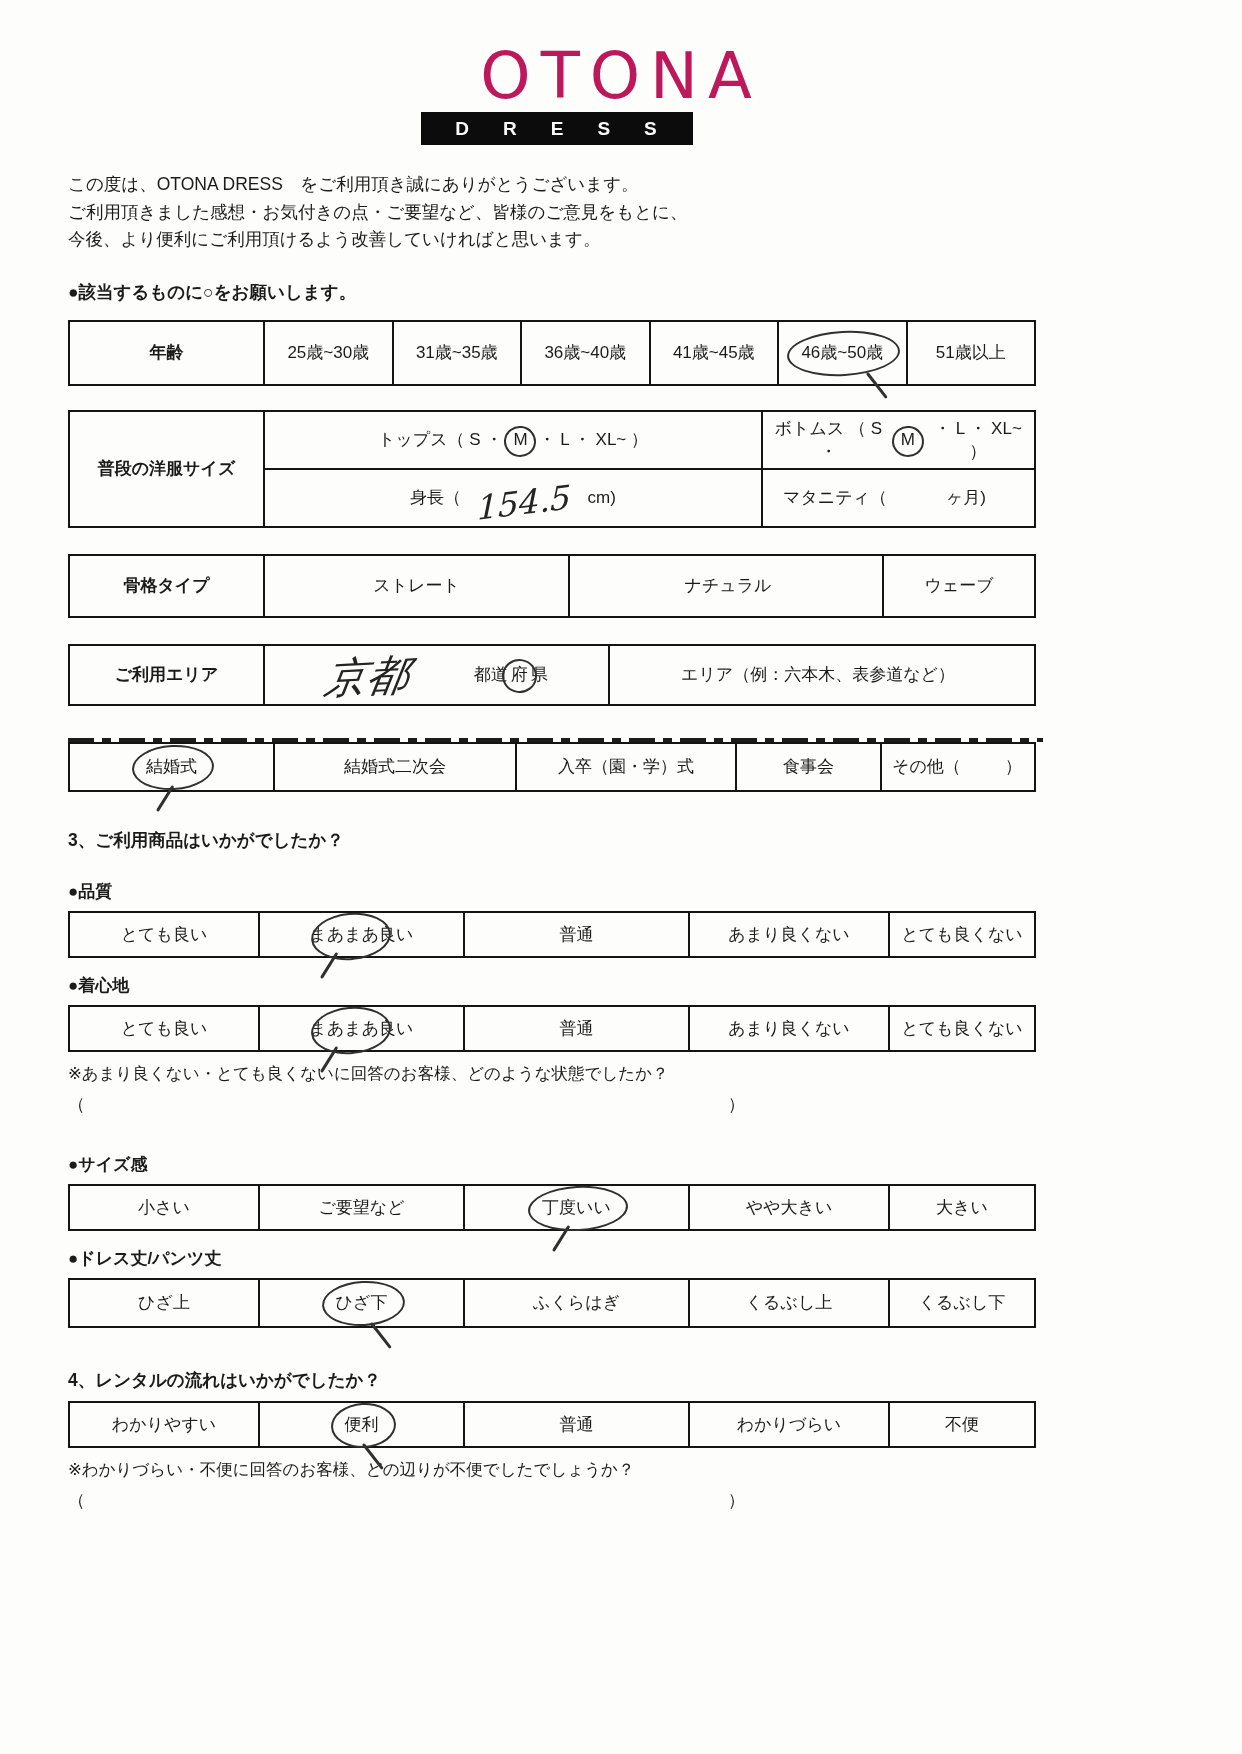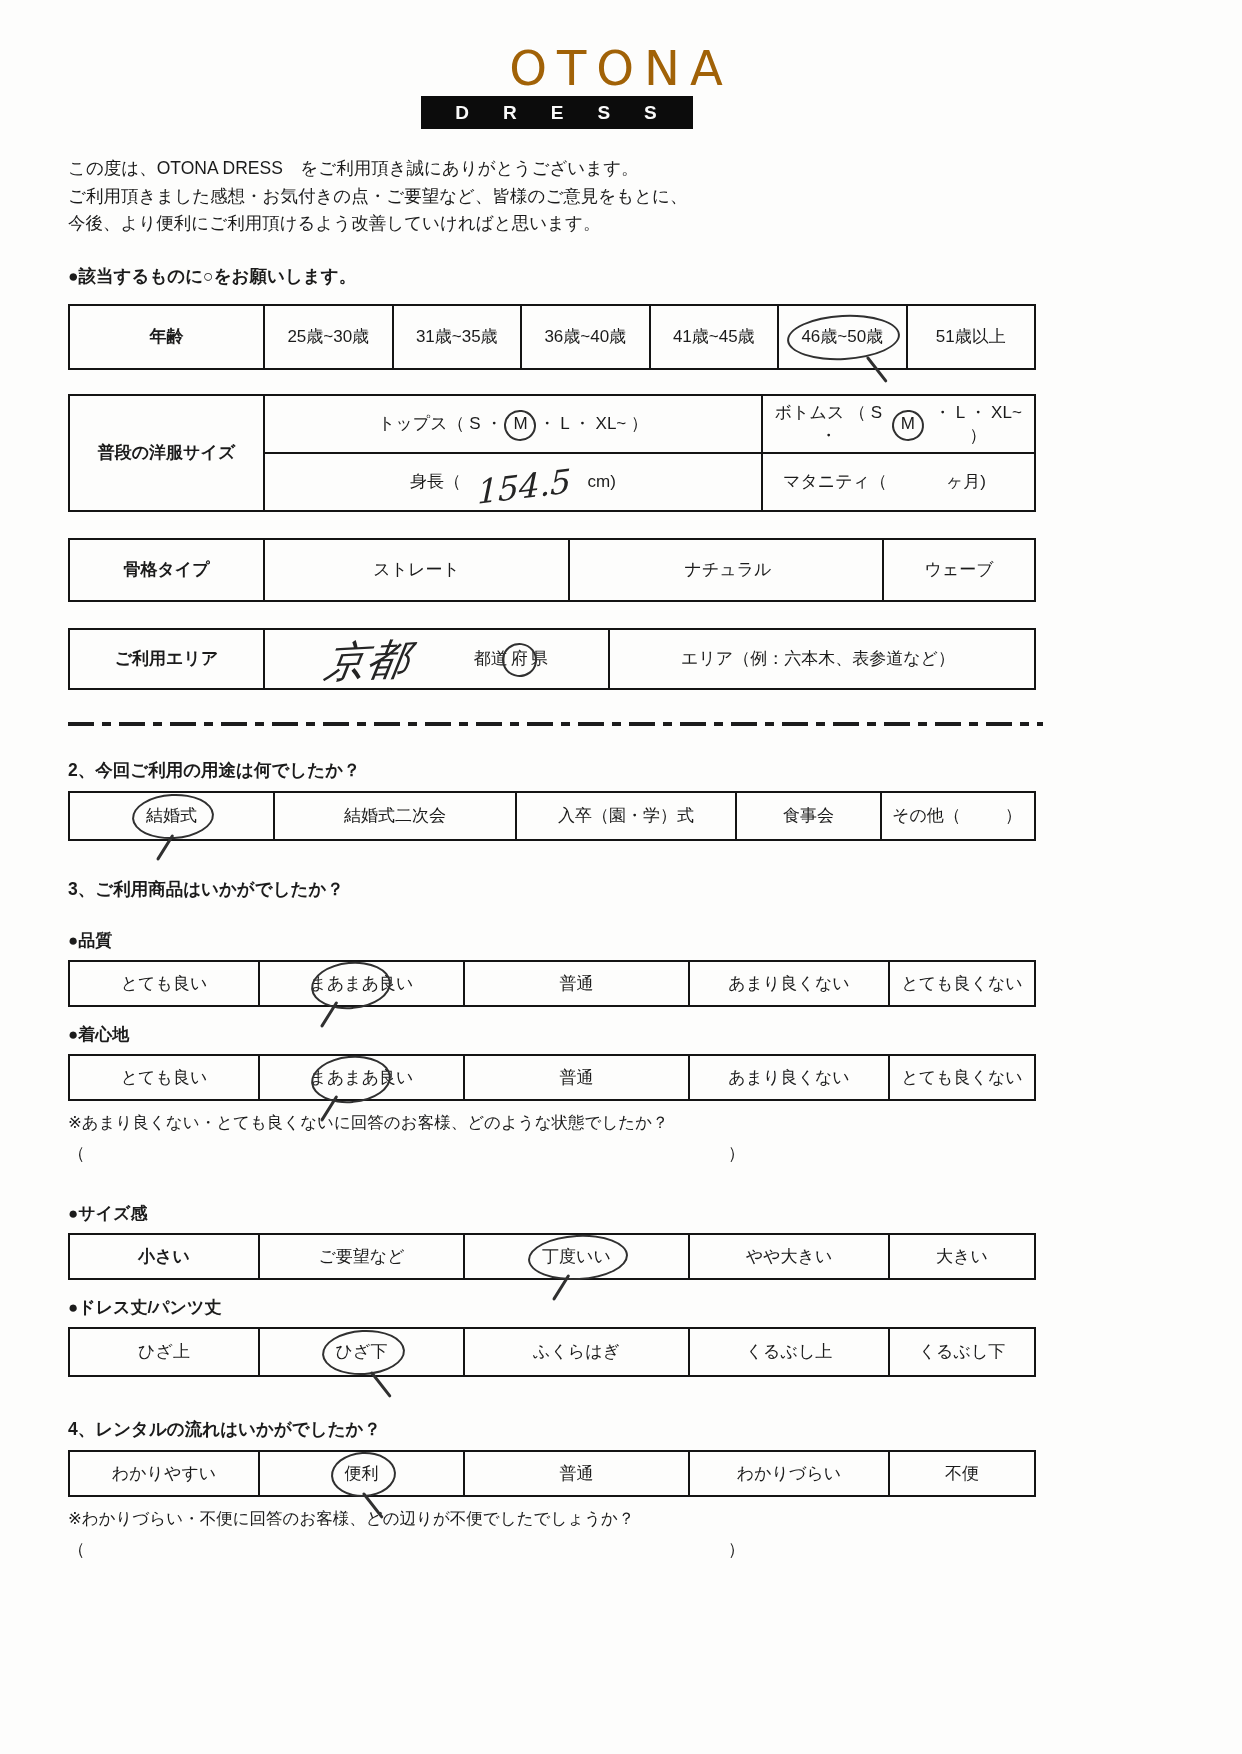--- a/index.html
+++ b/index.html
@@ -6,22 +6,22 @@
   .page{
     position:relative;width:1242px;height:1754px;margin:0 auto;
     background:#fdfdfc;color:#1b1b1b;overflow:hidden;
     font-family:"Liberation Sans","DejaVu Sans",sans-serif;
   }
   .content{padding-left:68px;width:968px;}
 
   
   .logo-wrap{padding-top:44px;display:flex;flex-direction:column;align-items:center;}
   .logo-main{
-    font-family:"DejaVu Sans",sans-serif;font-size:48px;line-height:1;
-    letter-spacing:10px;color:#a16207;font-weight:400;
+    font-family:"DejaVu Sans",sans-serif;font-size:64px;line-height:1;
+    letter-spacing:10px;color:#be185d;font-weight:400;
   }
   .logo-sub{
     margin-top:4px;transform:translateX(-64px);
     background:#0c0c0c;color:#fafafa;font-size:19px;font-weight:700;
     letter-spacing:34px;padding:7px 2px 7px 34px;line-height:1;
   }
 
   
   .intro{margin-top:26px;font-size:17.5px;line-height:1.58;}
   .instruction{margin-top:26px;font-size:17.5px;font-weight:700;}
@@ -177,21 +177,20 @@
           </span>
         </td>
         <td class="ar" style="padding-right:12px;">エリア（例：六本木、表参道など）</td>
       </tr>
     </tbody>
       </table>
 
     <div class="divider"></div>
 
 
-    <div class="q-title" style="margin-top:32px;">2、今回ご利用の用途は何でしたか？</div>
     <table class="tbl q-tbl">
       <tbody>
           <tr>
         <td style="width:195px;">
           <span class="pc t-bl"><span>結婚式</span></span>
         </td>
         <td style="width:232px;"><span>結婚式二次会</span></td>
         <td style="width:210px;"><span>入卒（園・学）式</span></td>
         <td style="width:135px;"><span>食事会</span></td>
         <td>
@@ -239,21 +238,21 @@
     <div class="note">※あまり良くない・とても良くないに回答のお客様、どのような状態でしたか？</div>
     <div class="paren-line">
       <span>（</span>
       <span class="paren-close">）</span>
     </div>
 
     <div class="b-label" style="margin-top:34px;">●サイズ感</div>
     <table class="tbl q-tbl low">
       <tbody>
           <tr>
-        <td style="width:180px;font-weight:bold;"><span>小さい</span></td>
+        <td style="width:180px;"><span>小さい</span></td>
         <td style="width:195px;"><span>ご要望など</span></td>
         <td style="width:215px;">
           <span class="pc t-bl"><span>丁度いい</span></span>
         </td>
         <td style="width:190px;"><span>やや大きい</span></td>
         <td><span>大きい</span></td>
       </tr>
     </tbody>
       </table>
 

